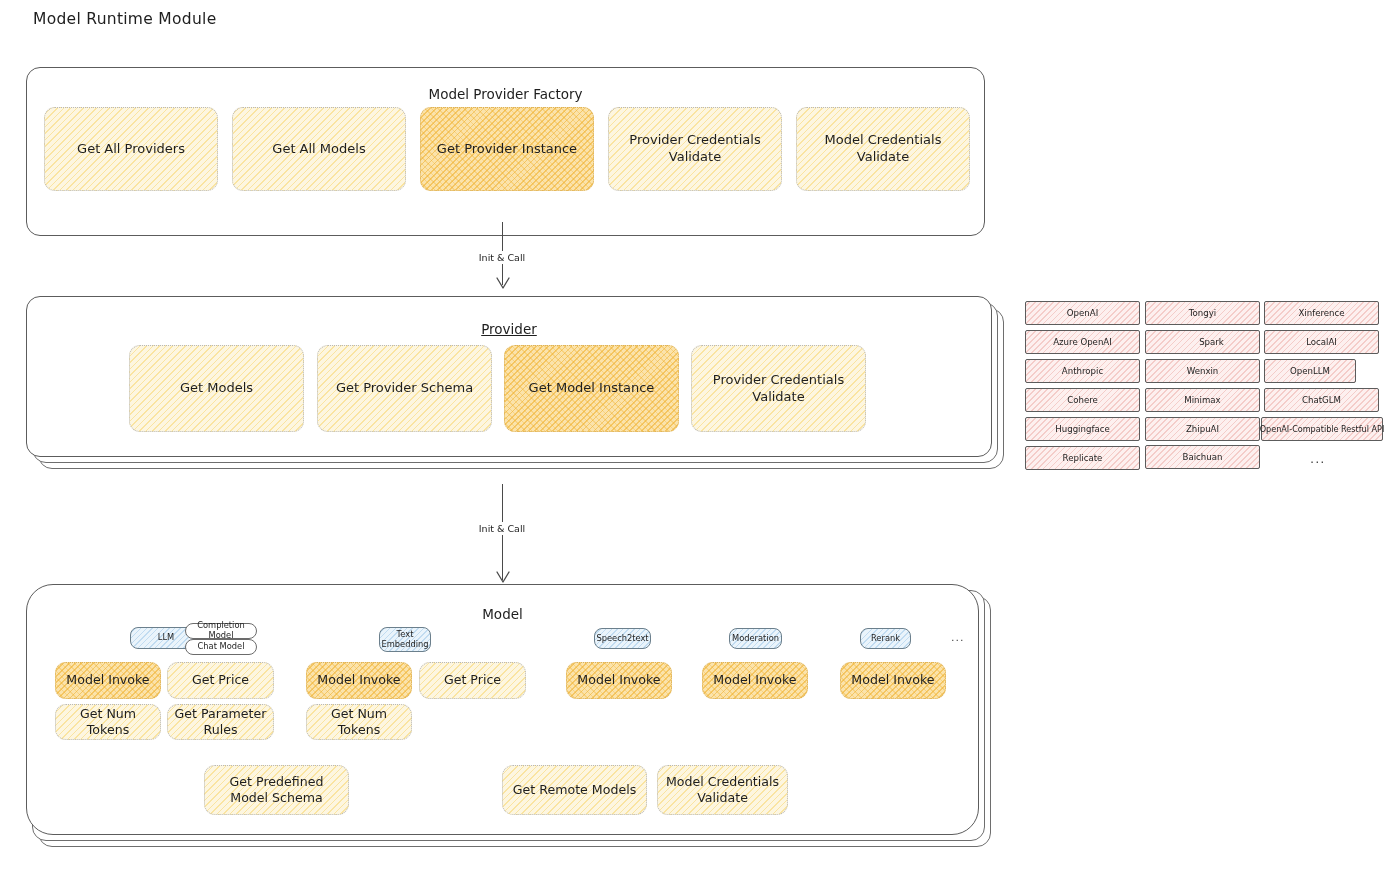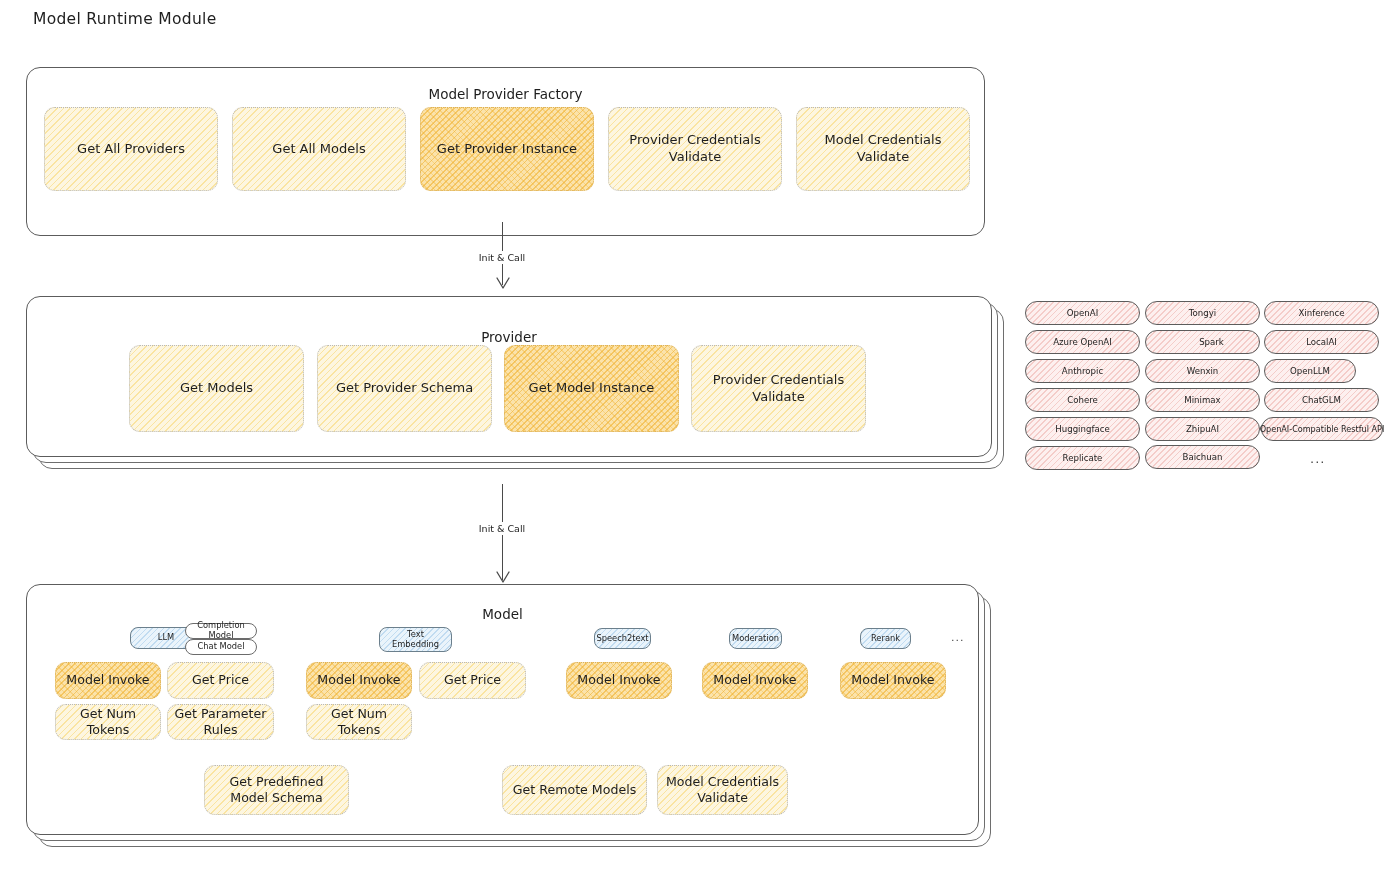--- a/index.html
+++ b/index.html
@@ -80,21 +80,21 @@
         rgba(255,255,255,0) 1.1px, rgba(255,255,255,0) 4.6px);
     border-color: #d9b15e;
   }
   .mbox.sm { font-size: 12.6px; }
 
   
   .chip {
     position: absolute;
     box-sizing: border-box;
     border: 1.2px solid #5c5c5c;
-    border-radius: 12px;
+    border-radius: 2px;
     background-color: #fdf0ef;
     background-image: repeating-linear-gradient(
        -45deg,
        rgba(224,122,113,.30) 0px,
        rgba(224,122,113,.30) 1.0px,
        rgba(255,255,255,0) 1.0px,
        rgba(255,255,255,0) 4.2px);
     display: flex;
     align-items: center;
     justify-content: center;
@@ -177,21 +177,21 @@
 
   <div class="arrow-line" style="left:502px; top:222px; height:63px;"></div>
   <svg class="arrow-head" style="left:495px; top:276px;" width="16" height="14" viewBox="0 0 16 14">
     <path d="M2 2 L8 12 L14 2" fill="none" stroke="#4a4a4a" stroke-width="1.3" stroke-linecap="round" stroke-linejoin="round"></path>
   </svg>
   <div class="arrow-label" style="left:502px; top:251px;">Init &amp; Call</div>
 
   <div class="panel shadowlayer" style="left:38px; top:308px; width:966px; height:161px;"></div>
   <div class="panel shadowlayer" style="left:32px; top:302px; width:966px; height:161px;"></div>
   <div class="panel" style="left:26px; top:296px; width:966px; height:161px;">
-    <div class="panel-title" style="top:32px;">Provider</div>
+    <div class="panel-title" style="top:24px;text-decoration:underline;">Provider</div>
   </div>
 
   <div class="mbox" style="left:129px; top:345px; width:175px; height:87px;">Get Models</div>
   <div class="mbox" style="left:317px; top:345px; width:175px; height:87px;">Get Provider Schema</div>
   <div class="mbox hi" style="left:504px; top:345px; width:175px; height:87px;">Get Model Instance</div>
   <div class="mbox" style="left:691px; top:345px; width:175px; height:87px;">Provider Credentials Validate</div>
 
   <div class="chip" style="left:1025px; top:301px; width:115px; height:24px;">OpenAI</div>
   <div class="chip" style="left:1025px; top:330px; width:115px; height:24px;">Azure OpenAI</div>
   <div class="chip" style="left:1025px; top:359px; width:115px; height:24px;">Anthropic</div>
@@ -214,34 +214,34 @@
   <div class="ellipsis" style="left:1310px; top:451px;">...</div>
 
   <div class="arrow-line" style="left:502px; top:484px; height:96px;"></div>
   <svg class="arrow-head" style="left:495px; top:570px;" width="16" height="14" viewBox="0 0 16 14">
     <path d="M2 2 L8 12 L14 2" fill="none" stroke="#4a4a4a" stroke-width="1.3" stroke-linecap="round" stroke-linejoin="round"></path>
   </svg>
   <div class="arrow-label" style="left:502px; top:522px;">Init &amp; Call</div>
 
   <div class="panel shadowlayer" style="left:38px; top:596px; width:953px; height:251px;"></div>
   <div class="panel shadowlayer" style="left:32px; top:590px; width:953px; height:251px;"></div>
-  <div class="panel" style="left:26px; top:584px; width:953px; height:251px;">
+  <div class="panel" style="left:26px; top:584px; width:953px; height:251px;border-radius:27px;">
     <div class="panel-title" style="top:21px;">Model</div>
   </div>
 
   <div class="tag blue" style="left:130px; top:627px; width:72px; height:22px;">LLM</div>
   <div class="tag plain" style="left:185px; top:623px; width:72px; height:16px;">Completion Model</div>
   <div class="tag plain" style="left:185px; top:639px; width:72px; height:16px;">Chat Model</div>
 
   <div class="mbox hi sm" style="left:55px; top:662px; width:106px; height:37px;">Model Invoke</div>
   <div class="mbox sm" style="left:167px; top:662px; width:107px; height:37px;">Get Price</div>
   <div class="mbox sm" style="left:55px; top:704px; width:106px; height:36px;">Get Num Tokens</div>
   <div class="mbox sm" style="left:167px; top:704px; width:107px; height:36px;">Get Parameter Rules</div>
 
-  <div class="tag blue" style="left:379px; top:627px; width:73px; height:25px;">Text
+  <div class="tag blue" style="left:379px; top:627px; width:52px; height:25px;">Text
 Embedding</div>
 
   <div class="mbox hi sm" style="left:306px; top:662px; width:106px; height:37px;">Model Invoke</div>
   <div class="mbox sm" style="left:419px; top:662px; width:107px; height:37px;">Get Price</div>
   <div class="mbox sm" style="left:306px; top:704px; width:106px; height:36px;">Get Num Tokens</div>
 
   <div class="tag blue" style="left:594px; top:628px; width:57px; height:21px;">Speech2text</div>
   <div class="mbox hi sm" style="left:566px; top:662px; width:106px; height:37px;">Model Invoke</div>
 
   <div class="tag blue" style="left:729px; top:628px; width:53px; height:21px;">Moderation</div>

